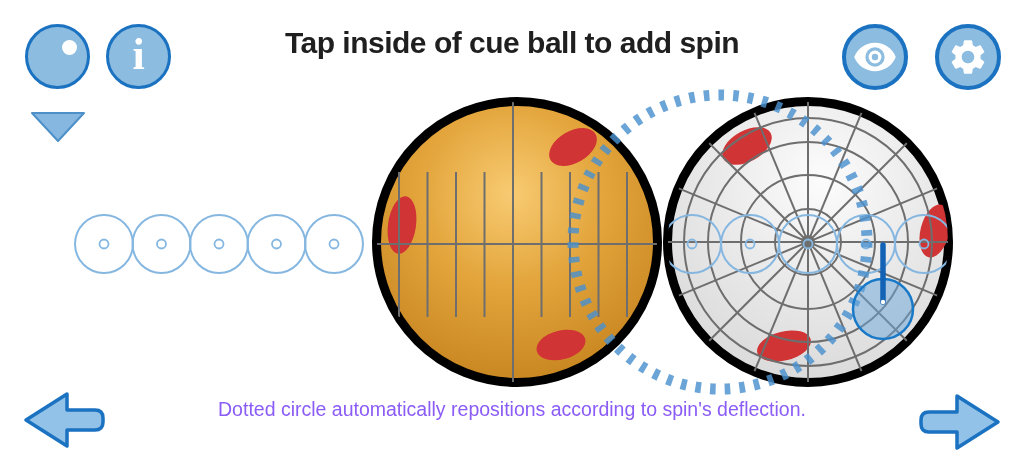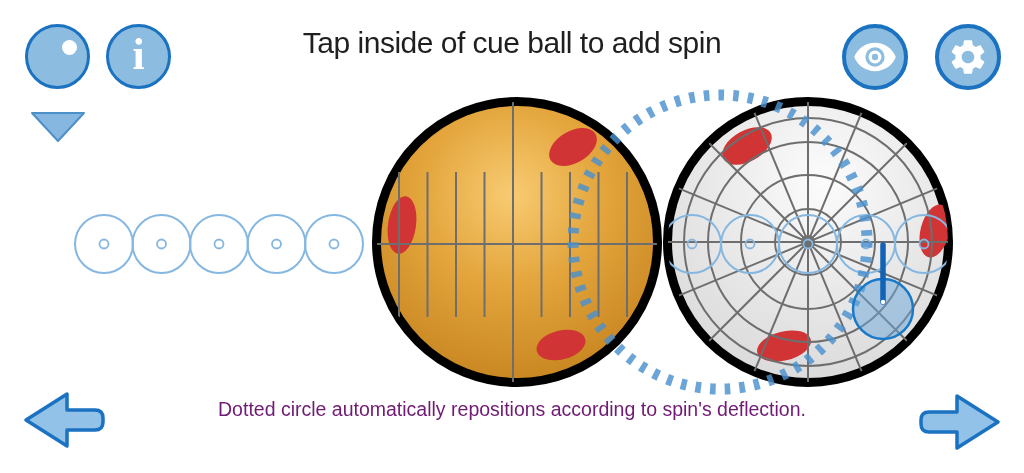--- a/index.html
+++ b/index.html
@@ -3,21 +3,21 @@
 <meta charset="utf-8">
 <style>
   html,body{margin:0;padding:0;background:#ffffff;}
   .stage{
     position:relative;width:1024px;height:473px;background:#fff;overflow:hidden;
     font-family:"Liberation Sans",sans-serif;
   }
   
   .page-title{
     position:absolute;left:0;right:0;top:26px;text-align:center;
-    font-size:30px;font-weight:normal;letter-spacing:-0.5px;color:var(--c-title_text,#1f1f1f);
+    font-size:30px;font-weight:bold;letter-spacing:-0.5px;color:var(--c-title_text,#1f1f1f);
   }
   .round-btn{
     position:absolute;border-radius:50%;box-sizing:border-box;
     background:var(--c-button_fill,#8cbcdf);
     border:3.5px solid var(--c-accent,#1a72c1);
     display:flex;align-items:center;justify-content:center;
   }
   .btn-cueball{left:25px;top:24px;width:65px;height:65px;}
   .btn-cueball .spin-dot{
     position:absolute;left:34px;top:13px;width:15px;height:15px;border-radius:50%;background:#fff;
@@ -26,21 +26,21 @@
   .btn-info .i-glyph{
     font-family:"Liberation Serif",serif;font-weight:bold;font-size:44px;color:#fff;
     line-height:1;transform:translateY(-2px);
   }
   .btn-eye{left:842px;top:24px;width:66px;height:66px;border-width:4.5px;}
   .btn-gear{left:935px;top:24px;width:66px;height:66px;border-width:4.5px;}
   .tri-down{position:absolute;left:30px;top:111px;}
   
   .caption{
     position:absolute;left:0;right:0;top:398px;text-align:center;
-    font-size:19.5px;color:#701a75;
+    font-size:19.5px;color:#8b5cf6;
   }
   .nav-arrow{position:absolute;}
   .nav-arrow.left{left:21px;top:387px;}
   .nav-arrow.right{left:915px;top:389px;}
   .nav-arrow path{fill:var(--c-arrow_fill,#93c2e9);stroke:var(--c-accent,#1a72c1);stroke-width:3.5;stroke-linejoin:round;}
   .tri-down polygon{fill:var(--c-blue_light,#7fb3de);stroke:#4d90c8;stroke-width:2;stroke-linejoin:round;}
   
   .scene{position:absolute;left:0;top:0;}
   .row-circle{fill:none;stroke:var(--c-blue_light,#85b7e0);stroke-width:2;}
   .row-dot{fill:none;stroke:var(--c-blue_light,#85b7e0);stroke-width:1.8;}

